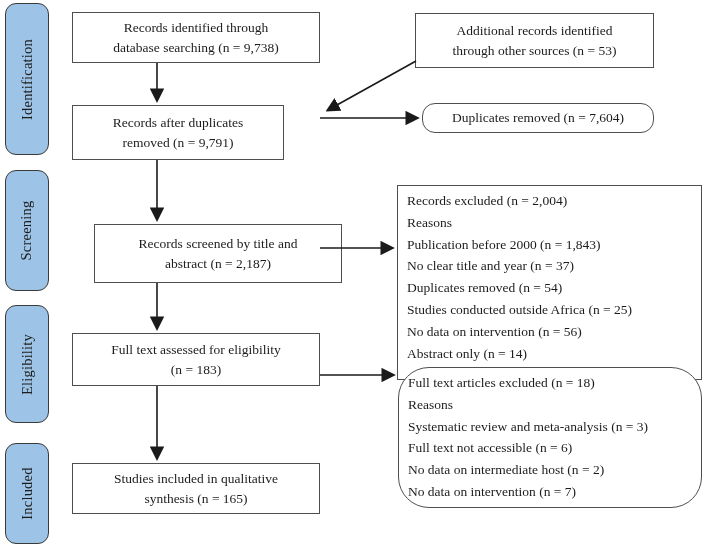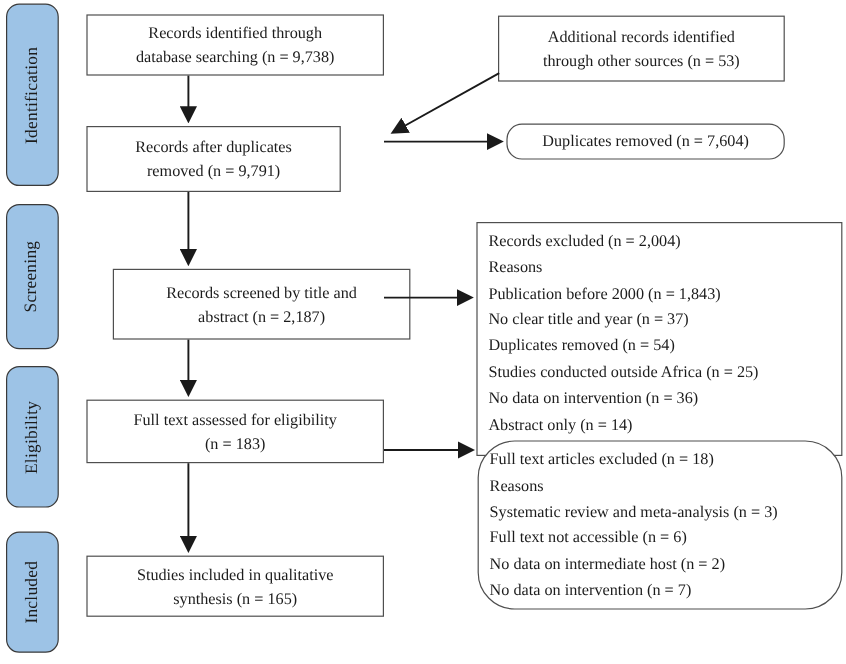--- a/index.html
+++ b/index.html
@@ -110,21 +110,21 @@
     <span>Duplicates removed (n = 7,604)</span>
   </div>
 
   <div class="node list" style="left:397px; top:152px; width:305px; height:195px;margin-top:33px;">
     <div>Records excluded (n = 2,004)</div>
     <div>Reasons</div>
     <div>Publication before 2000 (n = 1,843)</div>
     <div>No clear title and year (n = 37)</div>
     <div>Duplicates removed (n = 54)</div>
     <div>Studies conducted outside Africa (n = 25)</div>
-    <div>No data on intervention (n = 36)</div>
+    <div>No data on intervention (n = 56)</div>
     <div>Abstract only (n = 14)</div>
   </div>
 
   <div class="node list" style="left:398px; top:367px; width:304px; height:141px;border-radius:31px;">
     <div>Full text articles excluded (n = 18)</div>
     <div>Reasons</div>
     <div>Systematic review and meta-analysis (n = 3)</div>
     <div>Full text not accessible (n = 6)</div>
     <div>No data on intermediate host (n = 2)</div>
     <div>No data on intervention (n = 7)</div>

